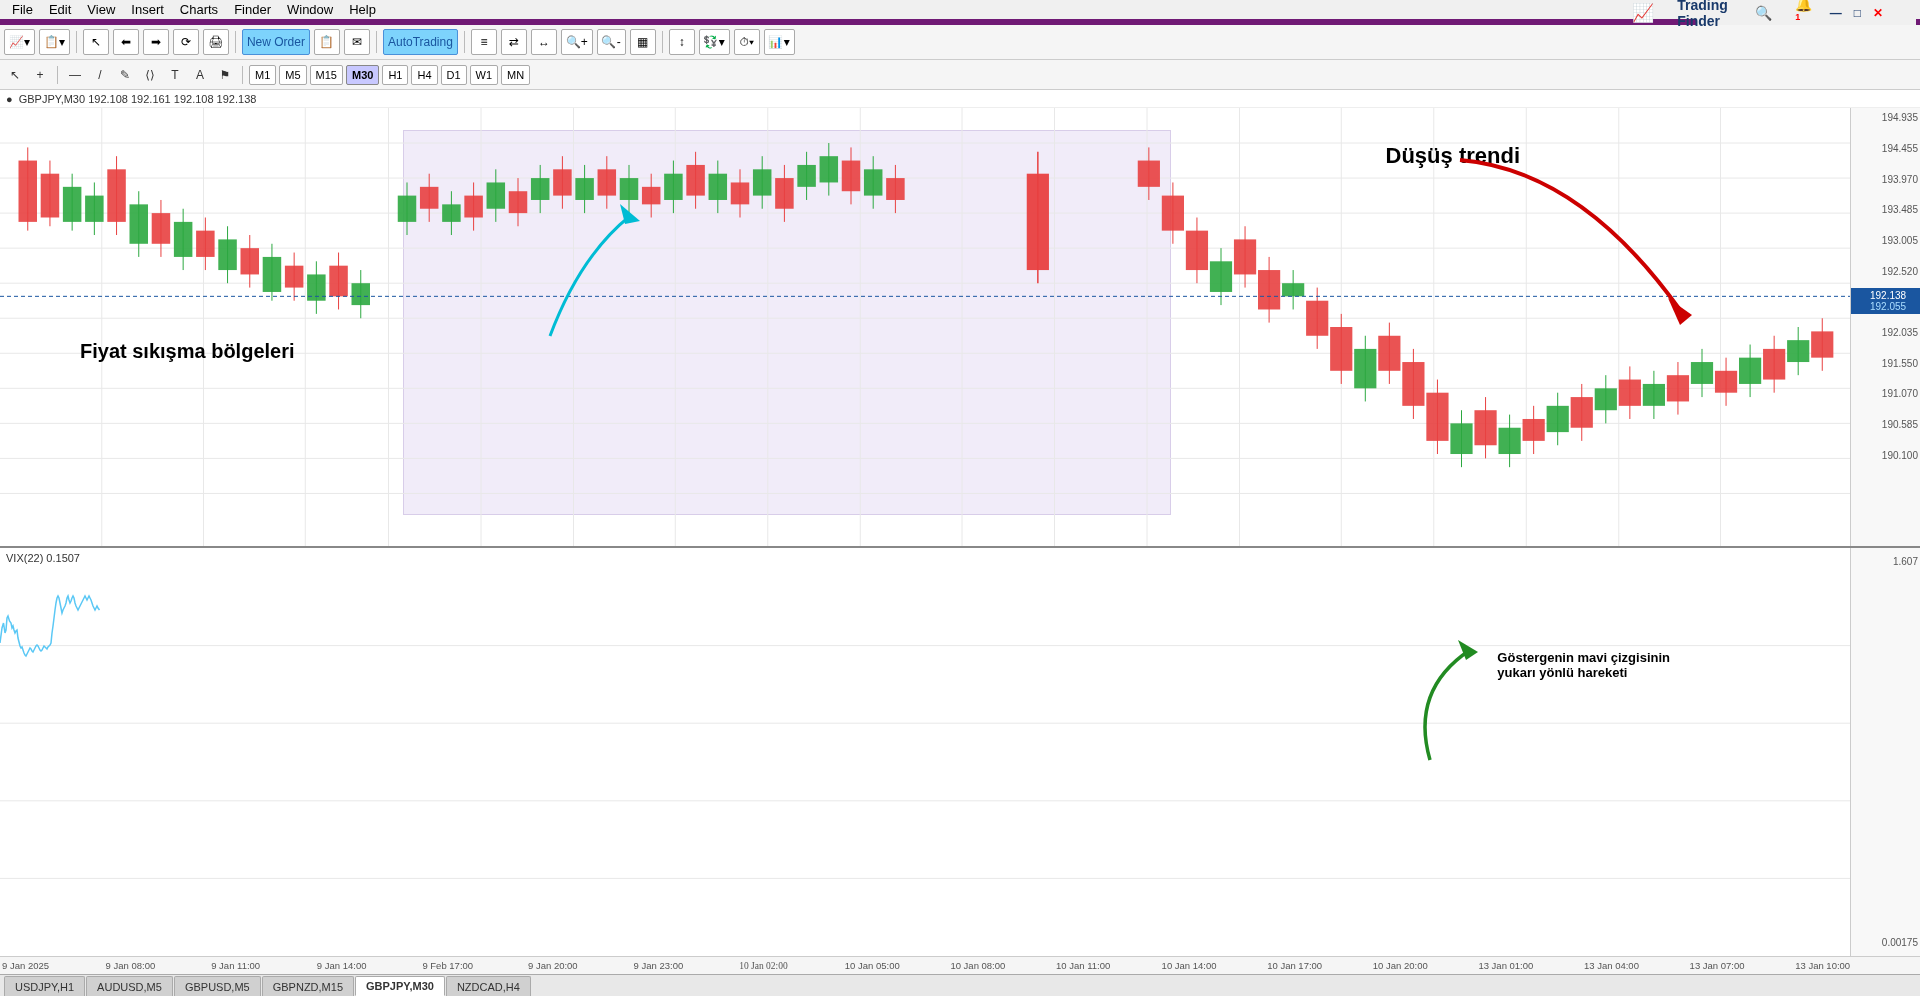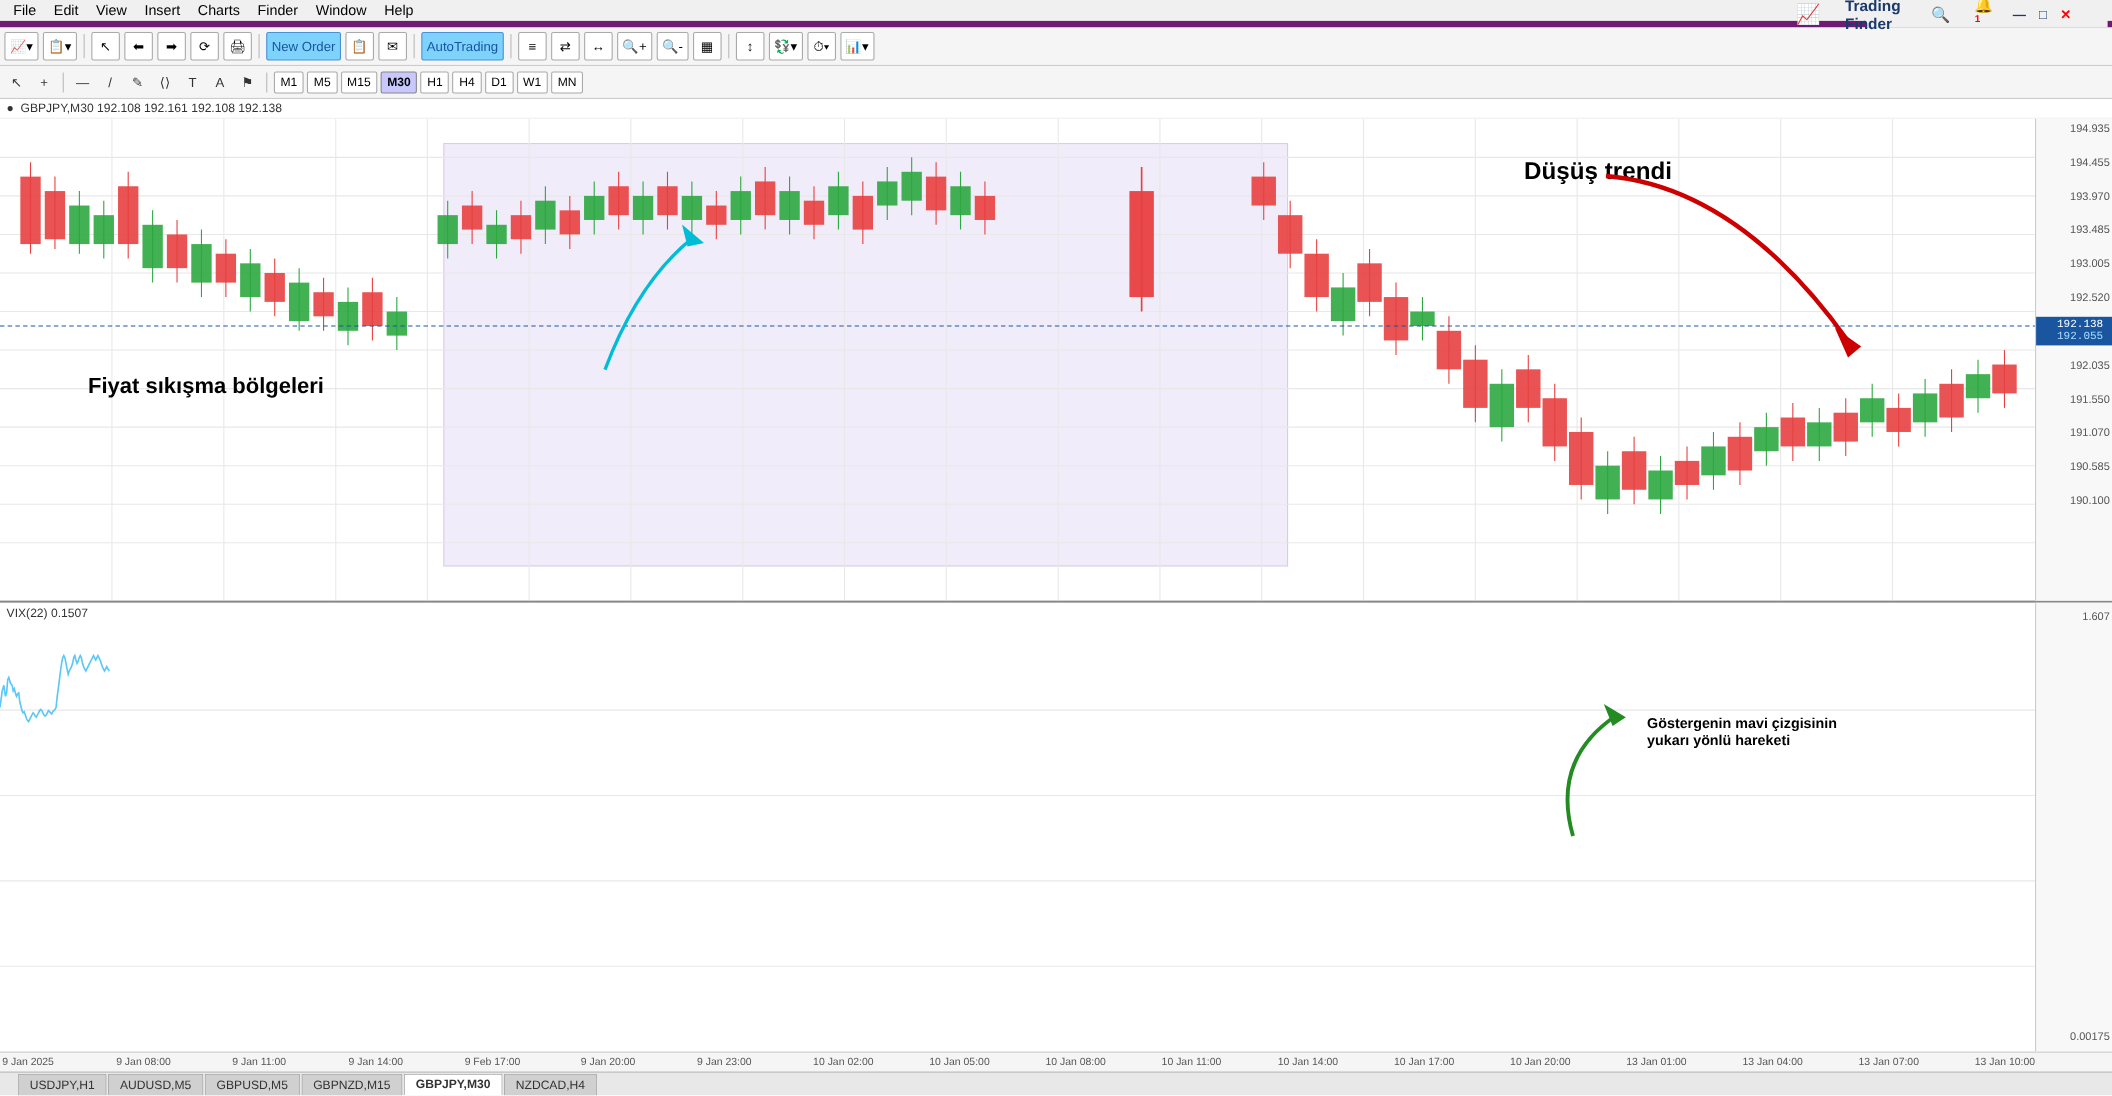--- a/index.html
+++ b/index.html
@@ -76,21 +76,21 @@
 
     
     .current-price-badge {
       position: absolute; right: 0; background: #1a56a0; color: #fff;
       font-size: 10px; padding: 1px 3px; z-index: 10; white-space: nowrap;
     }
 
     
     #tab-bar {
       height: 22px; background: #e8e8e8; border-top: 1px solid #aaa;
-      display: flex; align-items: flex-end; padding: 0 16px; gap: 1px;
+      display: flex; align-items: flex-end; padding: 0 4px; gap: 1px;
     }
     .chart-tab {
       height: 20px; padding: 0 10px; background: #d0d0d0; border: 1px solid #aaa;
       border-bottom: none; font-size: 11px; cursor: pointer; display: flex; align-items: center;
       color: #333; border-radius: 2px 2px 0 0;
     }
     .chart-tab.active { background: #fff; border-bottom: 1px solid #fff; font-weight: bold; }
 
     
     #logo-area {
@@ -487,21 +487,21 @@
       <div class="price-label" style="top:15%;">193.970</div>
       <div class="price-label" style="top:22%;">193.485</div>
       <div class="price-label" style="top:29%;">193.005</div>
       <div class="price-label" style="top:36%;">192.520</div>
       <div class="price-label" style="top:50%;">192.035</div>
       <div class="price-label" style="top:57%;">191.550</div>
       <div class="price-label" style="top:64%;">191.070</div>
       <div class="price-label" style="top:71%;">190.585</div>
       <div class="price-label" style="top:78%;">190.100</div>
 
-      <div class="current-price-badge" style="top:41%;width:100%;font-size:10px;padding:2px 19px;background:#1a56a0;font-family:Liberation Mono, monospace;">
+      <div class="current-price-badge" style="top:41%;width:100%;font-size:10px;padding:2px 19px;background:#1a56a0;">
         <div>192.138</div>
         <div style="color:#adf;">192.055</div>
       </div>
     </div>
   </div>
 
   <div id="indicator-chart" style="position:relative; height:43%; background:#fff;">
 
     <div class="vix-info">VIX(22) 0.1507</div>
 
@@ -630,21 +630,21 @@
   </div>
 
   <div id="time-axis" style="height:18px;background:#f5f5f5;border-top:1px solid #ccc;display:flex;align-items:center;font-size:9.5px;color:#555;position:relative;padding-right:70px;">
     <span style="position:absolute;left:0%;padding-left:2px;">9 Jan 2025</span>
     <span style="position:absolute;left:5.5%;">9 Jan 08:00</span>
     <span style="position:absolute;left:11%;">9 Jan 11:00</span>
     <span style="position:absolute;left:16.5%;">9 Jan 14:00</span>
     <span style="position:absolute;left:22%;">9 Feb 17:00</span>
     <span style="position:absolute;left:27.5%;">9 Jan 20:00</span>
     <span style="position:absolute;left:33%;">9 Jan 23:00</span>
-    <span style="position:absolute;left:38.5%;">10 Jan 02:00</span>
+    <span style="position:absolute;left:38.5%;font-family:Liberation Serif, serif;">10 Jan 02:00</span>
     <span style="position:absolute;left:44%;">10 Jan 05:00</span>
     <span style="position:absolute;left:49.5%;">10 Jan 08:00</span>
     <span style="position:absolute;left:55%;">10 Jan 11:00</span>
     <span style="position:absolute;left:60.5%;">10 Jan 14:00</span>
     <span style="position:absolute;left:66%;">10 Jan 17:00</span>
     <span style="position:absolute;left:71.5%;">10 Jan 20:00</span>
     <span style="position:absolute;left:77%;">13 Jan 01:00</span>
     <span style="position:absolute;left:82.5%;">13 Jan 04:00</span>
     <span style="position:absolute;left:88%;">13 Jan 07:00</span>
     <span style="position:absolute;left:93.5%;">13 Jan 10:00</span>

